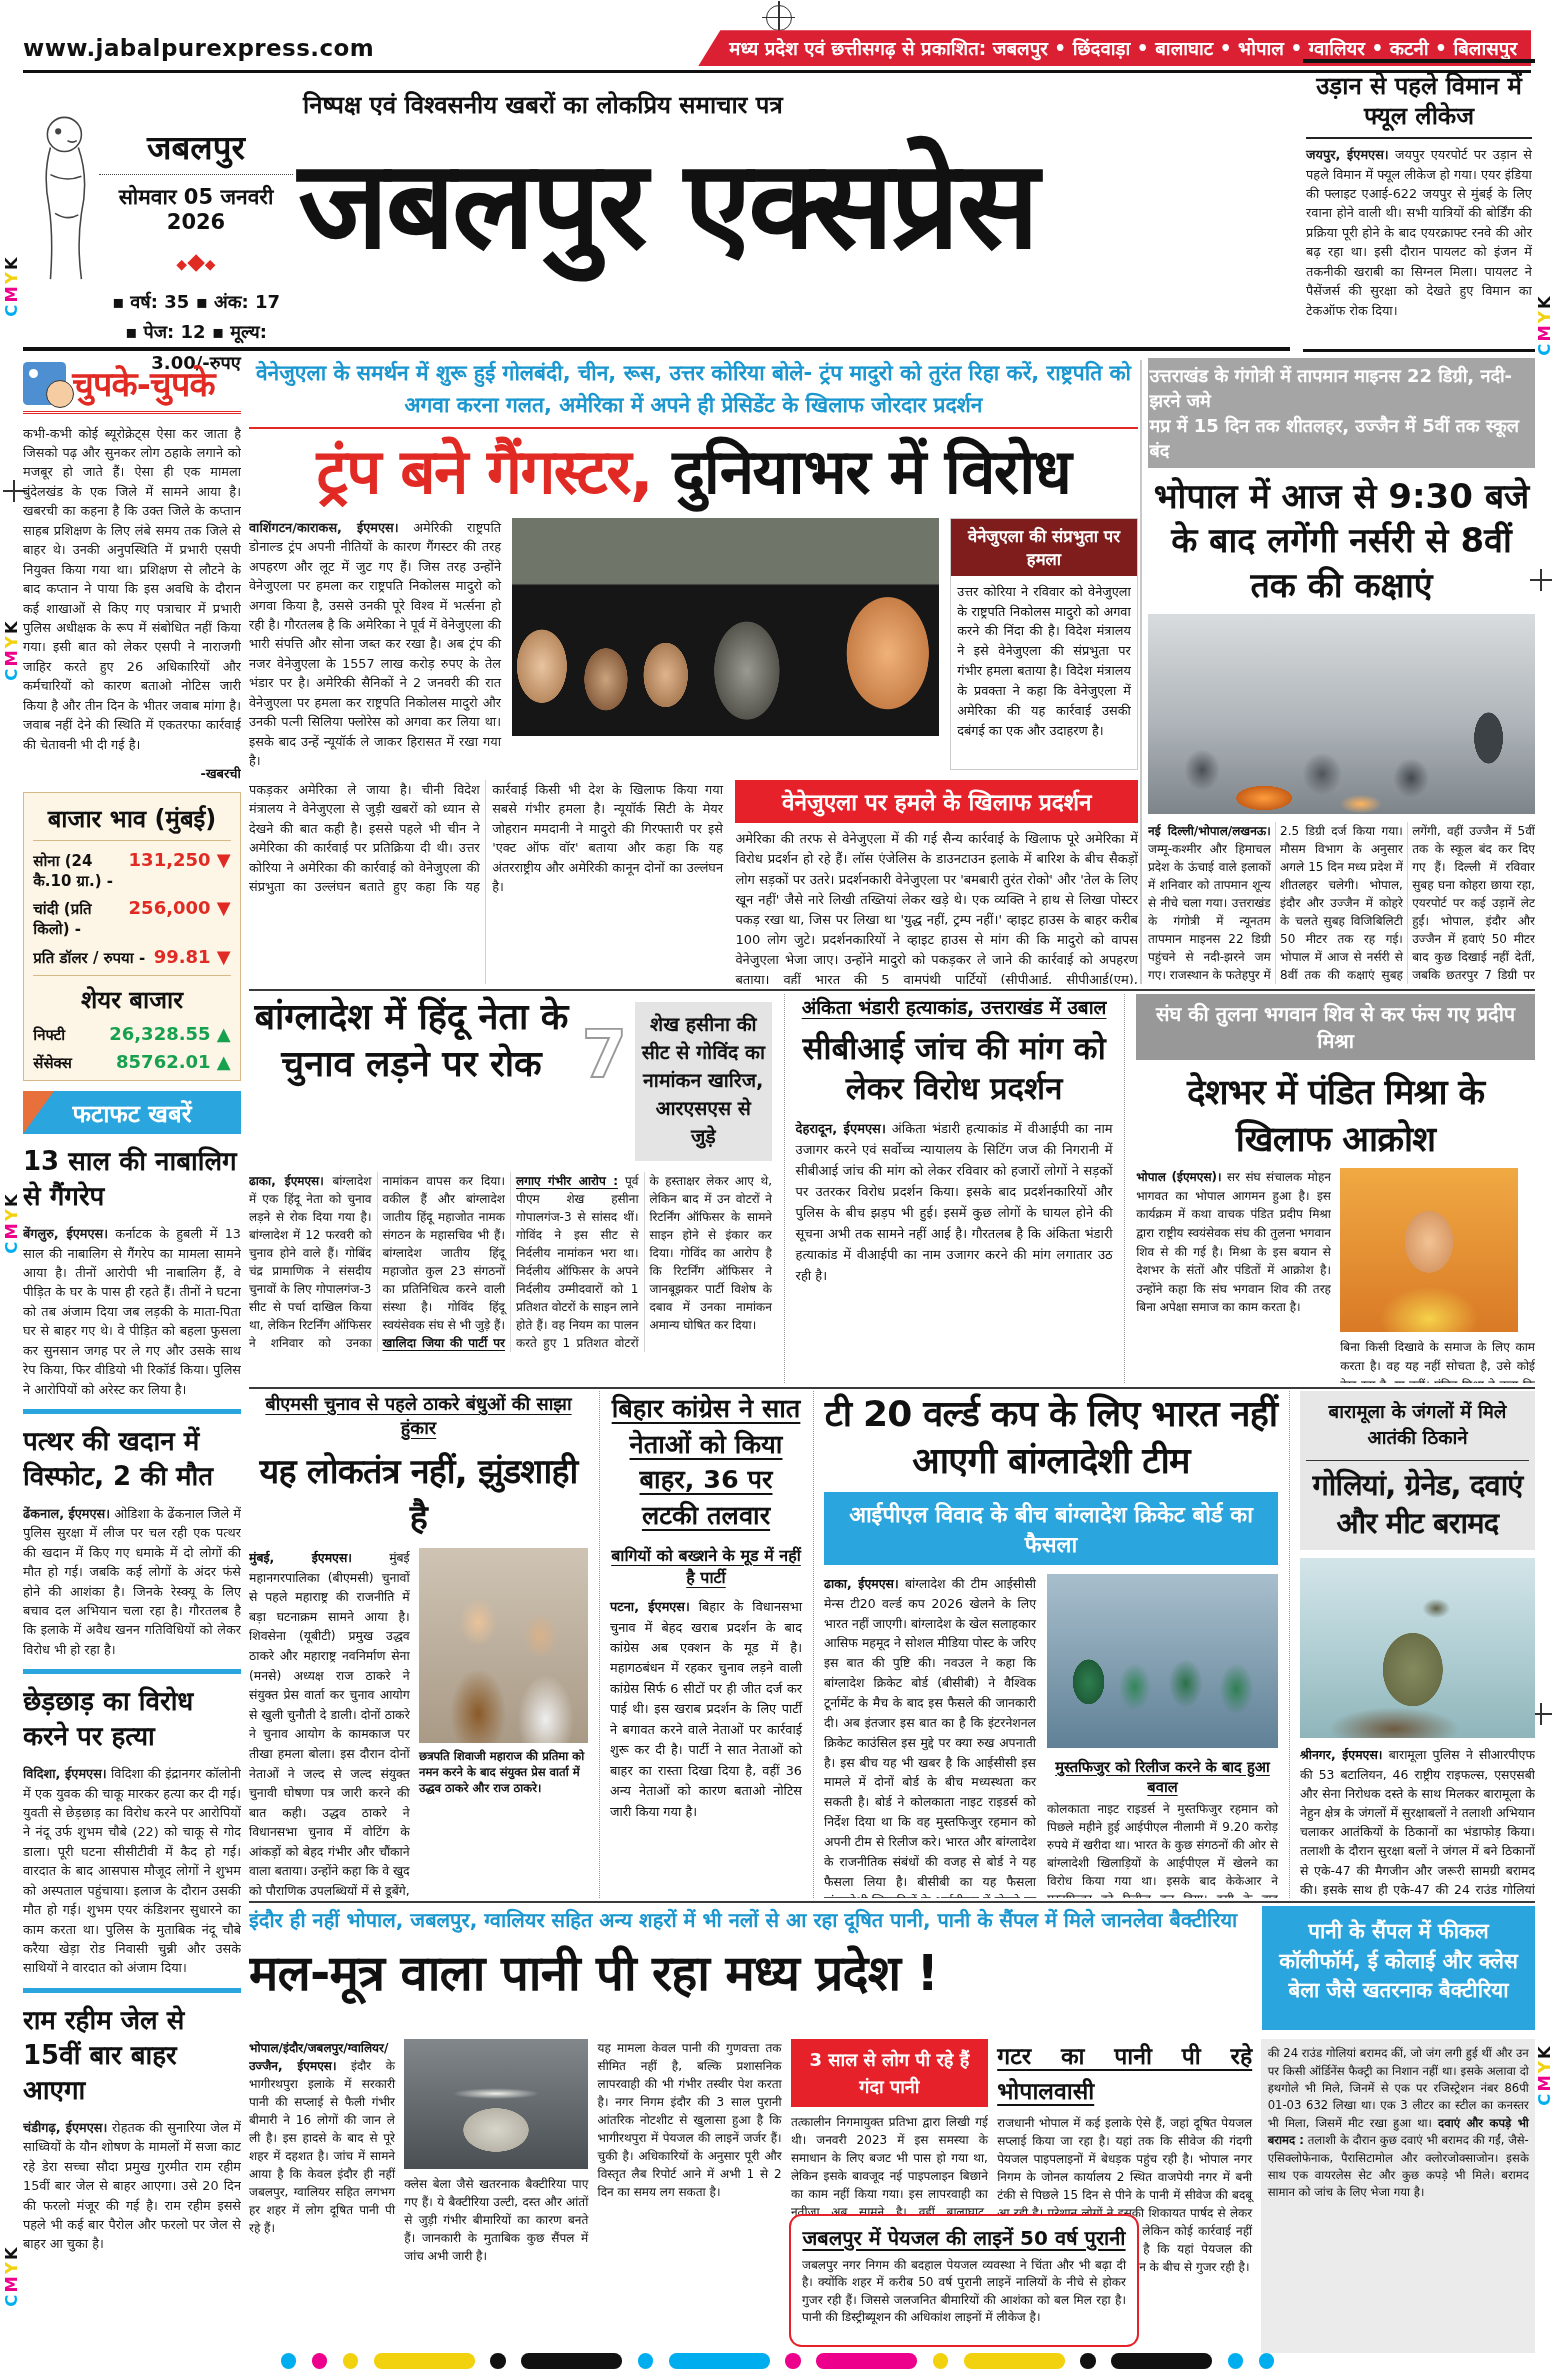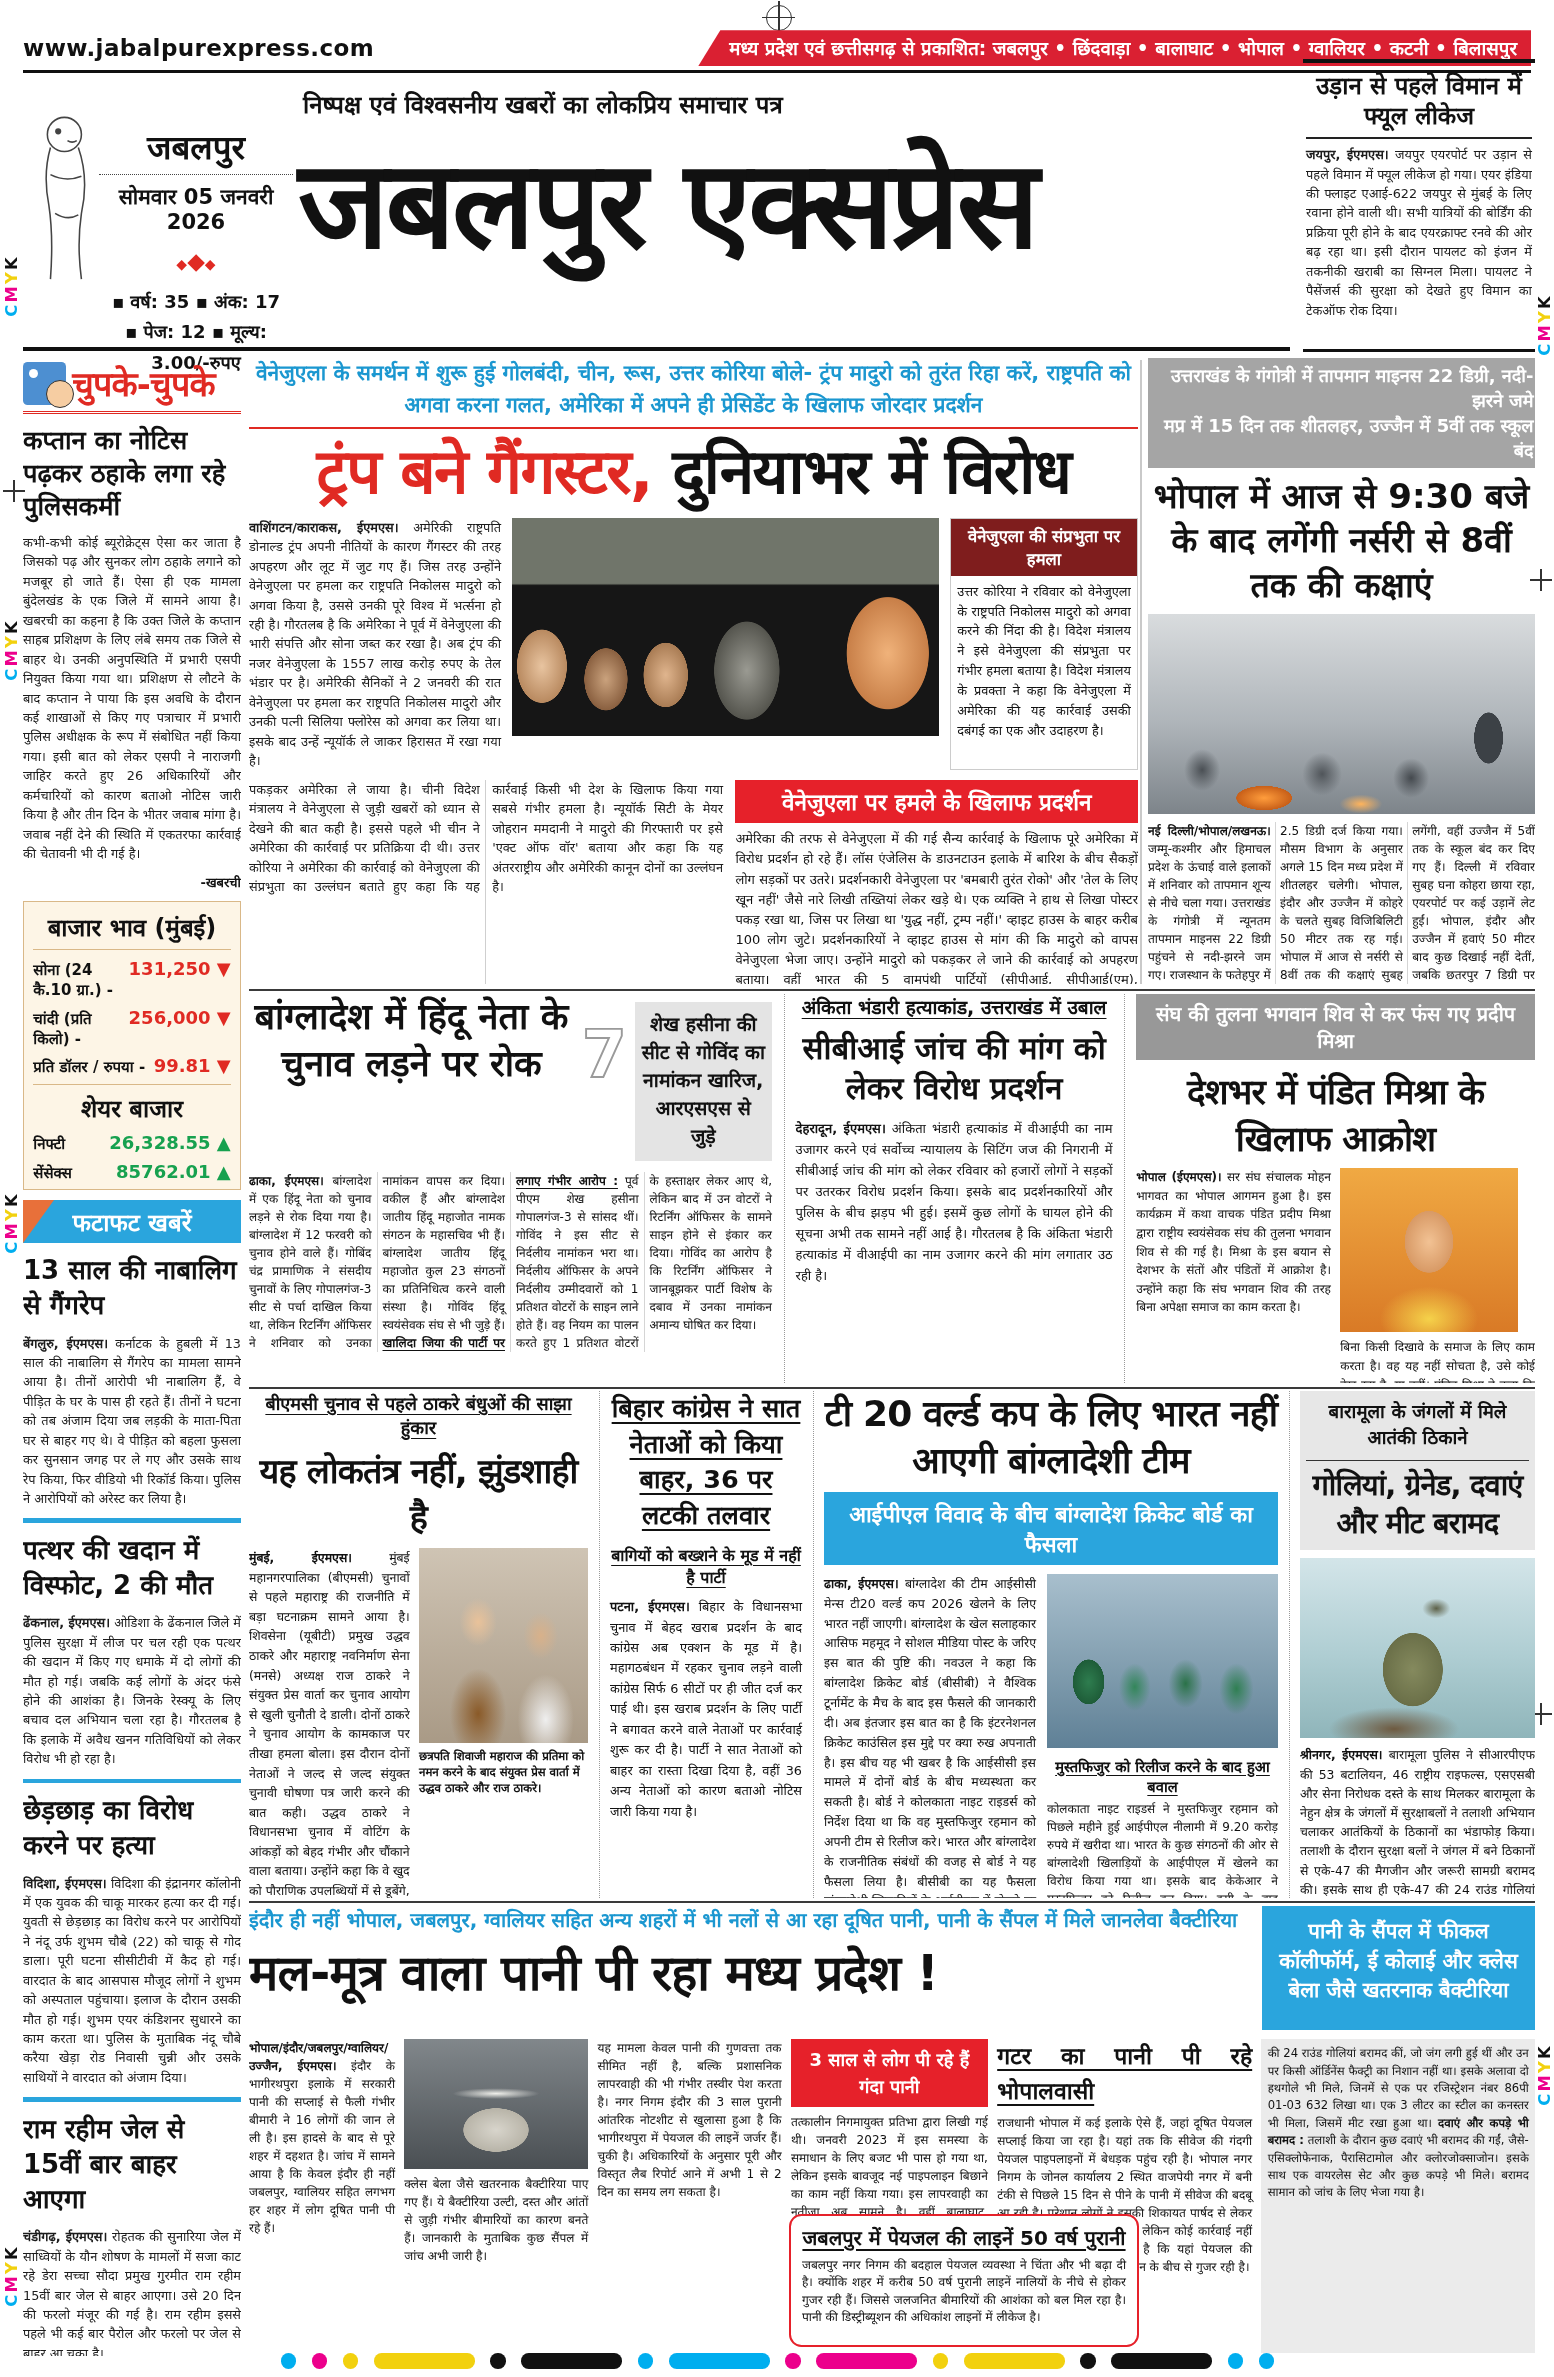--- a/index.html
+++ b/index.html
@@ -67,21 +67,21 @@
   .sov-title{background:#7f1d1d;color:#fff;font-size:16.6px;font-weight:800;text-align:center;padding:5.4px 3.1px;}
   .sov-body{font-size:12.8px;line-height:1.55;padding:6.2px 6.2px;text-align:justify;}
   .trow2{display:flex;gap:12.4px;margin-top:9.3px;}
   .tcols{width:474px;flex:none;column-count:2;column-gap:12.4px;column-rule:0.8px solid #cfcfcf;}
   .protest{flex:1;}
   .protest-title{background:#e6212a;color:#fff;font-size:22.5px;font-weight:800;text-align:center;padding:6.2px 3.1px;}
   .protest-body{font-size:13px;line-height:1.55;text-align:justify;margin-top:6.2px;}
   
   .vline{left:1140px;top:360px;width:1.5px;height:624px;background:#c9c9c9;}
   .weather{left:1148px;top:358px;width:387px;height:626px;overflow:hidden;}
-  .gray-kick{background:#a5a5a5;color:#fff;font-weight:800;font-size:18px;text-align:right;line-height:1.4;padding:4.6px 1.5px;}
+  .gray-kick{background:#a5a5a5;color:#fff;font-weight:800;font-size:18px;text-align:left;line-height:1.4;padding:4.6px 1.5px;}
   .weather-h{font-size:34px;font-weight:800;text-align:center;line-height:1.3;margin-top:6.2px;}
   .weather-photo{width:100%;height:200px;margin-top:7.7px;background:
     radial-gradient(ellipse 46px 20px at 30% 92%, #ff9d3c 0%, #c85f18 60%, rgba(0,0,0,0) 61%),
     radial-gradient(ellipse 35px 15.5px at 55% 95%, #ffb45c 0%, rgba(0,0,0,0) 61%),
     radial-gradient(ellipse 26px 46px at 88% 62%, #3c4146 0%, #3c4146 55%, rgba(0,0,0,0) 56%),
     radial-gradient(ellipse 31px 36px at 14% 78%, #4a4f54 0%, rgba(0,0,0,0) 58%),
     radial-gradient(ellipse 34px 37px at 45% 80%, #50555a 0%, rgba(0,0,0,0) 58%),
     radial-gradient(ellipse 31px 34px at 68% 82%, #44494e 0%, rgba(0,0,0,0) 58%),
     linear-gradient(180deg,#d9dcde 0%,#aeb4b9 55%,#7d848a 100%);}
   .weather-body{margin-top:7.7px;column-count:3;column-gap:9.3px;column-rule:0.8px solid #d5d5d5;font-size:12px;line-height:1.5;text-align:justify;}
@@ -239,21 +239,20 @@
     <div class="fuel-head">उड़ान से पहले विमान में फ्यूल लीकेज</div>
     <div class="body-txt"><b class="dl">जयपुर, ईएमएस।</b> <span>जयपुर एयरपोर्ट पर उड़ान से पहले विमान में फ्यूल लीकेज हो गया। एयर इंडिया की फ्लाइट एआई-622 जयपुर से मुंबई के लिए रवाना होने वाली थी। सभी यात्रियों की बोर्डिंग की प्रक्रिया पूरी होने के बाद एयरक्राफ्ट रनवे की ओर बढ़ रहा था। इसी दौरान पायलट को इंजन में तकनीकी खराबी का सिग्नल मिला। पायलट ने पैसेंजर्स की सुरक्षा को देखते हुए विमान का टेकऑफ रोक दिया।</span></div>
   </div>
   <div class="abs mast-rule"></div>
 
   <div class="abs left-rail">
     <div class="chupke-head">
       <div class="chupke-ic"></div>
       <div class="chupke-brand">चुपके-चुपके</div>
     </div>
-    <div class="rail-h">कप्तान का नोटिस पढ़कर ठहाके लगा रहे पुलिसकर्मी</div>
     <div class="body-txt"><span>कभी-कभी कोई ब्यूरोक्रेट्स ऐसा कर जाता है जिसको पढ़ और सुनकर लोग ठहाके लगाने को मजबूर हो जाते हैं। ऐसा ही एक मामला बुंदेलखंड के एक जिले में सामने आया है। खबरची का कहना है कि उक्त जिले के कप्तान साहब प्रशिक्षण के लिए लंबे समय तक जिले से बाहर थे। उनकी अनुपस्थिति में प्रभारी एसपी नियुक्त किया गया था। प्रशिक्षण से लौटने के बाद कप्तान ने पाया कि इस अवधि के दौरान कई शाखाओं से किए गए पत्राचार में प्रभारी पुलिस अधीक्षक के रूप में संबोधित नहीं किया गया। इसी बात को लेकर एसपी ने नाराजगी जाहिर करते हुए 26 अधिकारियों और कर्मचारियों को कारण बताओ नोटिस जारी किया है और तीन दिन के भीतर जवाब मांगा है। जवाब नहीं देने की स्थिति में एकतरफा कार्रवाई की चेतावनी भी दी गई है।</span></div>
     <div class="sign">-खबरची</div>
 
     <div class="market">
       <div class="mk-title">बाजार भाव (मुंबई)</div>
       <div class="mk-row">
           <span class="mk-label">सोना (24 कै.10 ग्रा.) -</span>
           <span class="mk-val"><span>131,250</span> <span>▼</span></span>
         </div>
       <div class="mk-row">

